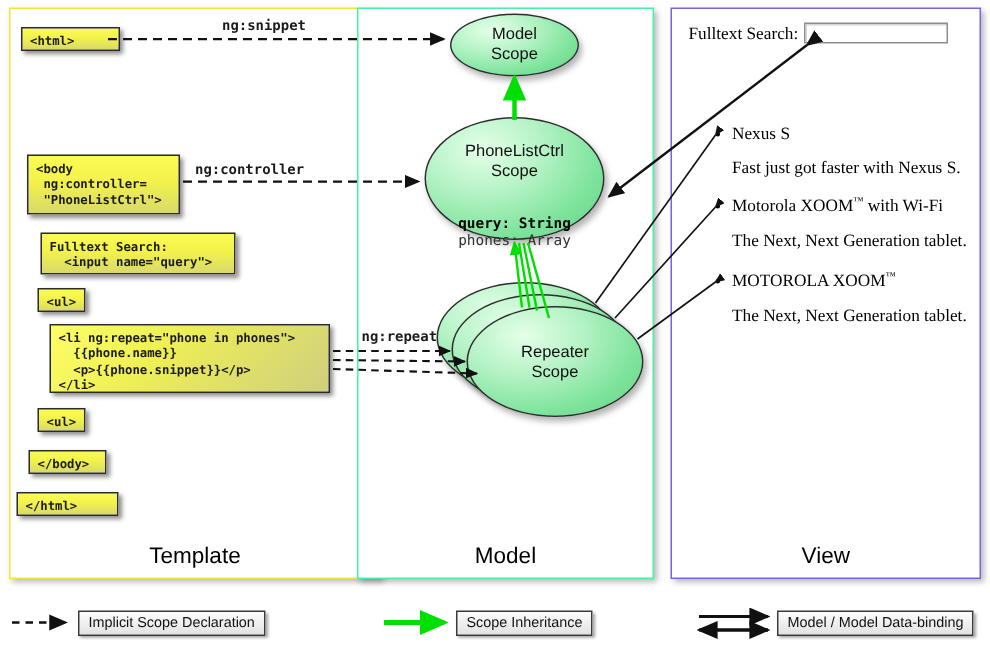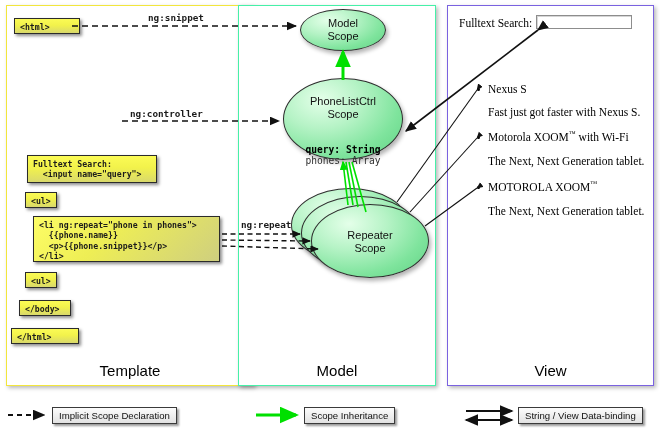--- a/index.html
+++ b/index.html
@@ -71,20 +71,23 @@
   </div>
   <div class="panel" id="panel-model">
     <div class="panel-label">Model</div>
   </div>
   <div class="panel" id="panel-view">
     <div class="panel-label">View</div>
   </div>
 
   <div class="codebox" style="left:14px;top:18px;width:66px;height:16px;">&lt;html&gt;</div>
 
+  <div class="codebox" style="left:18px;top:103px;width:102px;height:40px;">&lt;body
+ ng:controller=
+ "PhoneListCtrl"&gt;</div>
 
   <div class="codebox" style="left:27px;top:155px;width:130px;height:28px;">Fulltext Search:
   &lt;input name="query"&gt;</div>
 
   <div class="codebox" style="left:25px;top:192px;width:32px;height:16px;">&lt;ul&gt;</div>
 
   <div class="codebox big" style="left:33px;top:216px;width:187px;height:46px;">&lt;li ng:repeat="phone in phones"&gt;
   {{phone.name}}
   &lt;p&gt;{{phone.snippet}}&lt;/p&gt;
 &lt;/li&gt;</div>
@@ -186,16 +189,16 @@
         </marker>
       </defs>
       <line x1="8" y1="21" x2="44" y2="21" stroke="#111" stroke-width="1.8" stroke-dasharray="5,4" marker-end="url(#lg-black)"></line>
       <line x1="256" y1="21" x2="296" y2="21" stroke="#00e000" stroke-width="3.2" marker-end="url(#lg-green)"></line>
       <line x1="466" y1="17" x2="512" y2="17" stroke="#111" stroke-width="2" marker-end="url(#lg-black)"></line>
       <line x1="512" y1="26" x2="466" y2="26" stroke="#111" stroke-width="2" marker-end="url(#lg-black)"></line>
       <line x1="470" y1="26" x2="512" y2="26" stroke="#111" stroke-width="2" marker-end="url(#lg-black)"></line>
     </svg>
     <div class="leg-box" style="left:52px;top:13px;">Implicit Scope Declaration</div>
     <div class="leg-box" style="left:304px;top:13px;">Scope Inheritance</div>
-    <div class="leg-box" style="left:518px;top:13px;">String / View Data-binding</div>
+    <div class="leg-box" style="left:518px;top:13px;">Model / Model Data-binding</div>
   </div>
 
 </div>
 
 </body></html>

